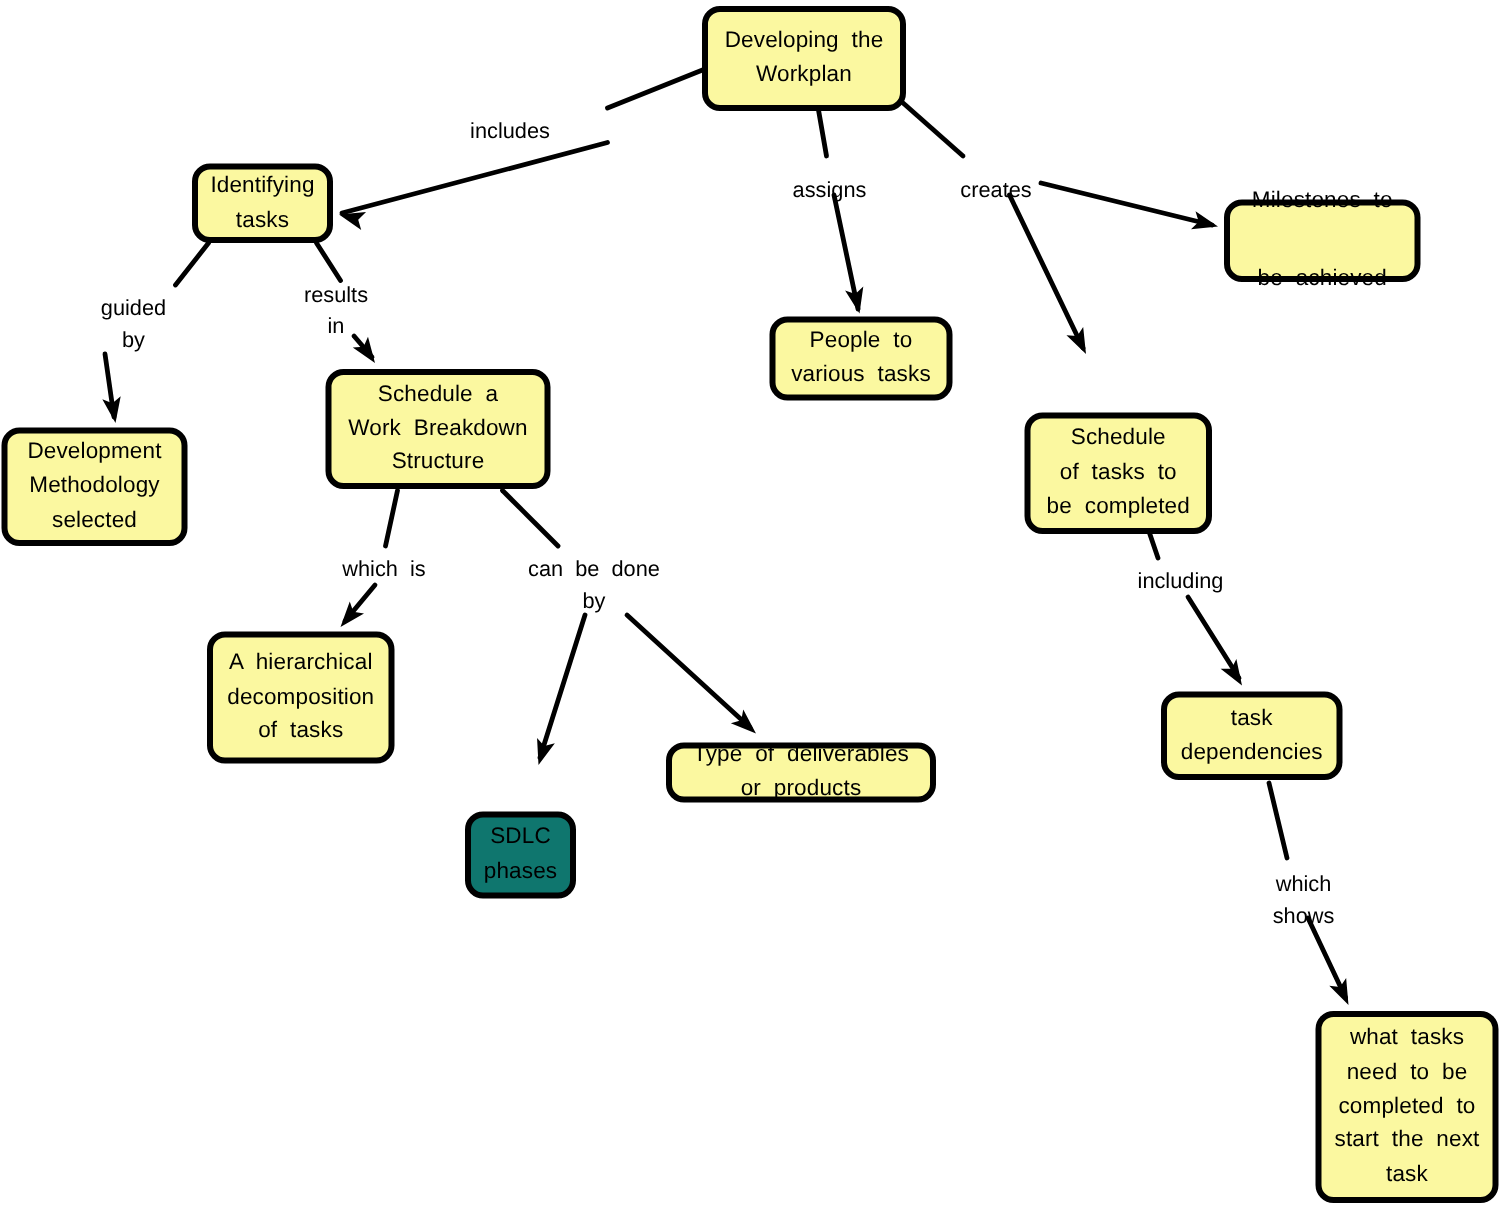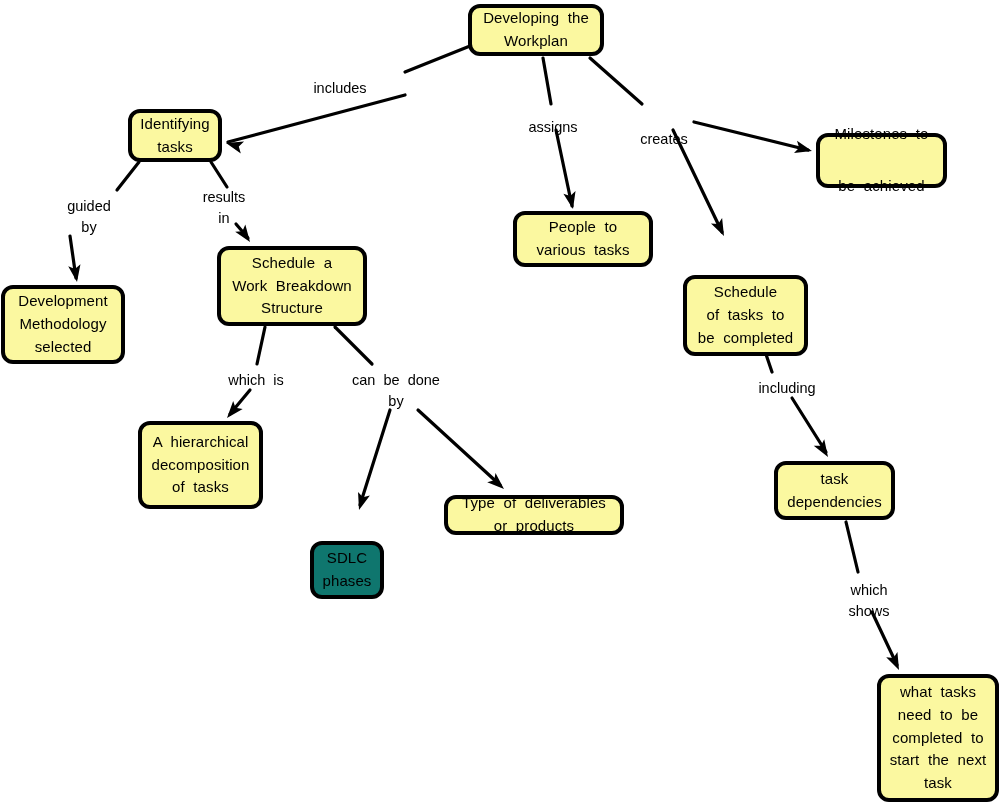--- a/index.html
+++ b/index.html
@@ -87,21 +87,21 @@
       <line x1="418" y1="410" x2="500" y2="485" stroke="#000000" stroke-width="3.2" stroke-linecap="round"></line>
       <polygon points="0,0 -17,-6.2 -13.26,0 -17,6.2" fill="#000000" transform="translate(504,489) rotate(42)"></polygon>
       <line x1="755" y1="322" x2="772" y2="372" stroke="#000000" stroke-width="3.2" stroke-linecap="round"></line>
       <line x1="792" y1="398" x2="826" y2="452" stroke="#000000" stroke-width="3.2" stroke-linecap="round"></line>
       <polygon points="0,0 -17,-6.2 -13.26,0 -17,6.2" fill="#000000" transform="translate(828,457) rotate(58)"></polygon>
       <line x1="846" y1="522" x2="858" y2="572" stroke="#000000" stroke-width="3.2" stroke-linecap="round"></line>
       <line x1="872" y1="612" x2="897" y2="665" stroke="#000000" stroke-width="3.2" stroke-linecap="round"></line>
       <polygon points="0,0 -17,-6.2 -13.26,0 -17,6.2" fill="#000000" transform="translate(899,670) rotate(65)"></polygon>
     </svg>
   <div id="node-layer">
-      <div class="node" style="left: 468px; top: 4px; width: 136px; height: 52px; background: rgb(251, 248, 160); border-color: rgb(0, 0, 0); color: rgb(0, 0, 0);">
+      <div class="node" style="left: 468px; top: 4px; width: 136px; height: 70px; background: rgb(251, 248, 160); border-color: rgb(0, 0, 0); color: rgb(0, 0, 0);">
         <span class="line">Developing  the</span>
         <span class="line">Workplan</span>
       </div>
       <div class="node" style="left: 128px; top: 109px; width: 94px; height: 53px; background: rgb(251, 248, 160); border-color: rgb(0, 0, 0); color: rgb(0, 0, 0);">
         <span class="line">Identifying</span>
         <span class="line">tasks</span>
       </div>
       <div class="node" style="left: 1px; top: 285px; width: 124px; height: 79px; background: rgb(251, 248, 160); border-color: rgb(0, 0, 0); color: rgb(0, 0, 0); text-align: right;">
         <span class="line">Development</span>
         <span class="line">Methodology</span>
@@ -118,21 +118,21 @@
         <span class="line">of  tasks</span>
       </div>
       <div class="node" style="left: 310px; top: 513px; width: 74px; height: 58px; background: #0f766e; border-color: rgb(0, 0, 0); color: rgb(0, 0, 0); margin-top: 28px;">
         <span class="line">SDLC</span>
         <span class="line">phases</span>
       </div>
       <div class="node" style="left: 444px; top: 495px; width: 180px; height: 40px; background: rgb(251, 248, 160); border-color: rgb(0, 0, 0); color: rgb(0, 0, 0);">
         <span class="line">Type  of  deliverables</span>
         <span class="line">or  products</span>
       </div>
-      <div class="node" style="left: 513px; top: 211px; width: 140px; height: 56px; background: rgb(251, 248, 160); border-color: rgb(0, 0, 0); color: rgb(0, 0, 0);">
+      <div class="node" style="left: 513px; top: 211px; width: 122px; height: 56px; background: rgb(251, 248, 160); border-color: rgb(0, 0, 0); color: rgb(0, 0, 0);">
         <span class="line">People  to</span>
         <span class="line">various  tasks</span>
       </div>
       <div class="node" style="left: 683px; top: 239px; width: 125px; height: 81px; background: rgb(251, 248, 160); border-color: rgb(0, 0, 0); color: rgb(0, 0, 0); margin-top: 36px;">
         <span class="line">Schedule</span>
         <span class="line">of  tasks  to</span>
         <span class="line">be  completed</span>
       </div>
       <div class="node" style="left: 816px; top: 133px; width: 131px; height: 55px; background: rgb(251, 248, 160); border-color: rgb(0, 0, 0); color: rgb(0, 0, 0); gap: 29px;">
         <span class="line">Milestones  to</span>
@@ -146,21 +146,21 @@
         <span class="line">what  tasks</span>
         <span class="line">need  to  be</span>
         <span class="line">completed  to</span>
         <span class="line">start  the  next</span>
         <span class="line">task</span>
       </div>
     </div>
   <div id="label-layer">
       <div class="elabel" style="left: 0px; top: 78px; width: 1005px; text-align: left; pointer-events: none;"><div style="position: absolute; left: 340px; top: 0px; transform: translateX(-50%); text-align: center;"><span class="line">includes</span></div></div>
       <div class="elabel" style="left: 0px; top: 117px; width: 1005px; text-align: left; pointer-events: none;"><div style="position: absolute; left: 553px; top: 0px; transform: translateX(-50%); text-align: center;"><span class="line">assigns</span></div></div>
-      <div class="elabel" style="left: 0px; top: 117px; width: 1005px; text-align: left; pointer-events: none;"><div style="position: absolute; left: 664px; top: 0px; transform: translateX(-50%); text-align: center; margin-top: 12px;"><span class="line">creates</span></div></div>
+      <div class="elabel" style="left: 0px; top: 117px; width: 1005px; text-align: left; pointer-events: none;"><div style="position: absolute; left: 664px; top: 0px; transform: translateX(-50%); text-align: center;"><span class="line">creates</span></div></div>
       <div class="elabel" style="left: 0px; top: 196px; width: 1005px; text-align: left; pointer-events: none;"><div style="position: absolute; left: 89px; top: 0px; transform: translateX(-50%); text-align: center;"><span class="line">guided</span><span class="line">by</span></div></div>
       <div class="elabel" style="left: 0px; top: 187px; width: 1005px; text-align: left; pointer-events: none;"><div style="position: absolute; left: 224px; top: 0px; transform: translateX(-50%); text-align: center;"><span class="line">results</span><span class="line">in</span></div></div>
       <div class="elabel" style="left: 0px; top: 370px; width: 1005px; text-align: left; pointer-events: none;"><div style="position: absolute; left: 256px; top: 0px; transform: translateX(-50%); text-align: center;"><span class="line">which  is</span></div></div>
       <div class="elabel" style="left: 0px; top: 370px; width: 1005px; text-align: left; pointer-events: none;"><div style="position: absolute; left: 396px; top: 0px; transform: translateX(-50%); text-align: center;"><span class="line">can  be  done</span><span class="line">by</span></div></div>
       <div class="elabel" style="left: 0px; top: 378px; width: 1005px; text-align: left; pointer-events: none;"><div style="position: absolute; left: 787px; top: 0px; transform: translateX(-50%); text-align: center;"><span class="line">including</span></div></div>
       <div class="elabel" style="left: 0px; top: 580px; width: 1005px; text-align: left; pointer-events: none;"><div style="position: absolute; left: 869px; top: 0px; transform: translateX(-50%); text-align: center;"><span class="line">which</span><span class="line">shows</span></div></div>
     </div>
 </div>
 
 </body></html>

